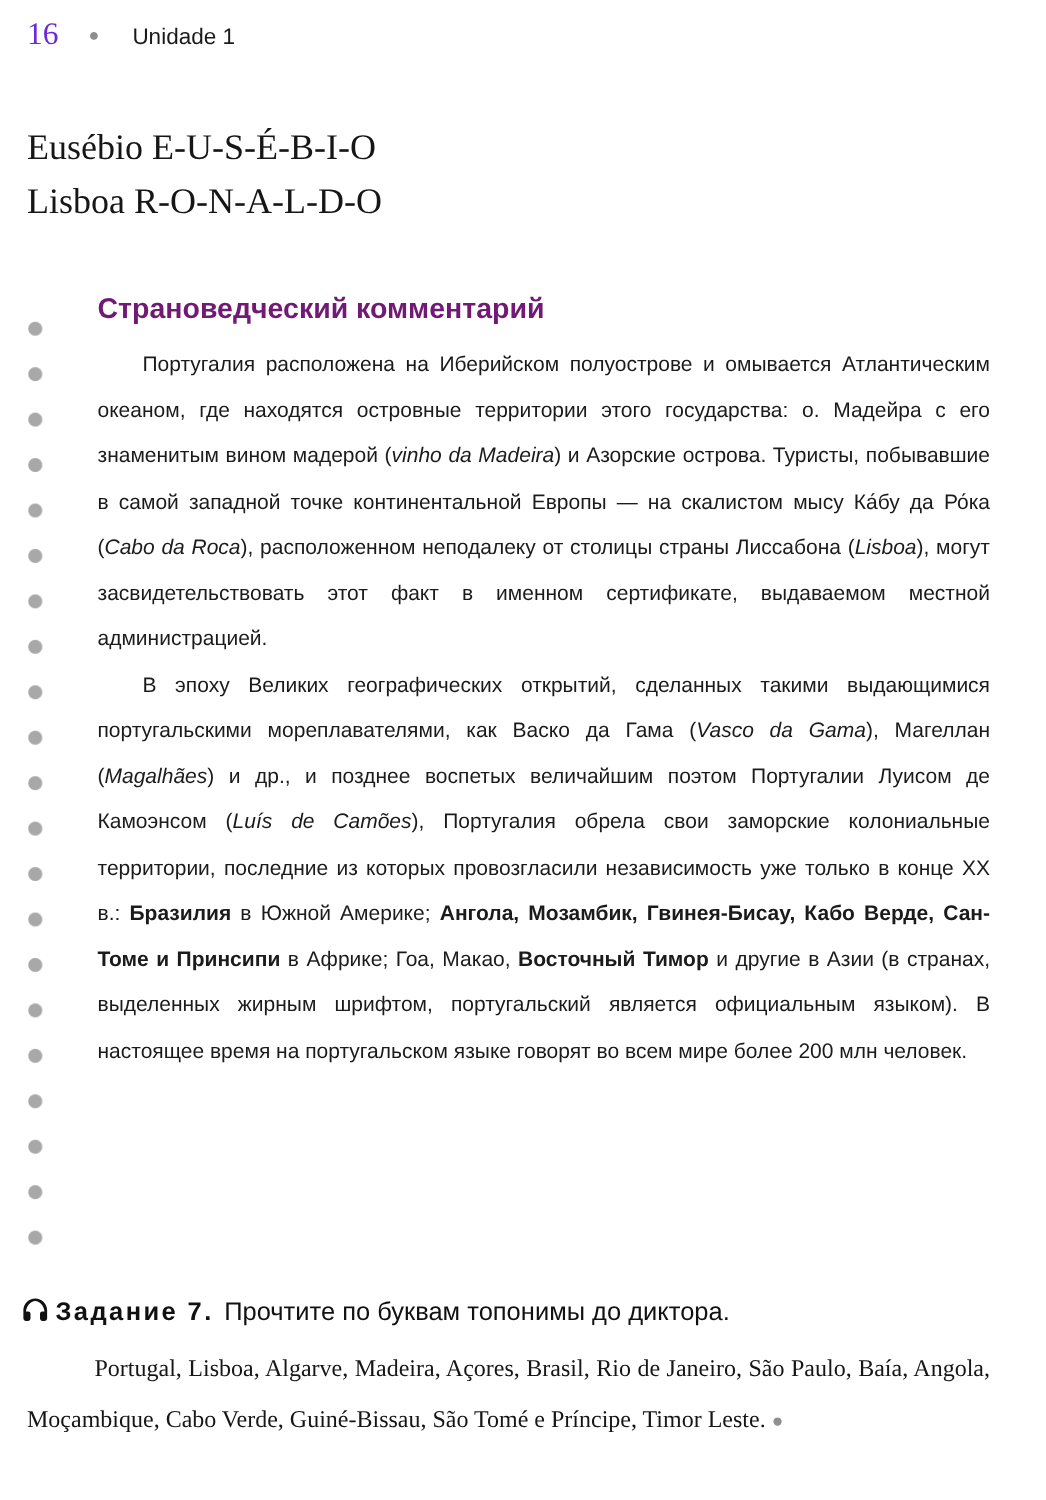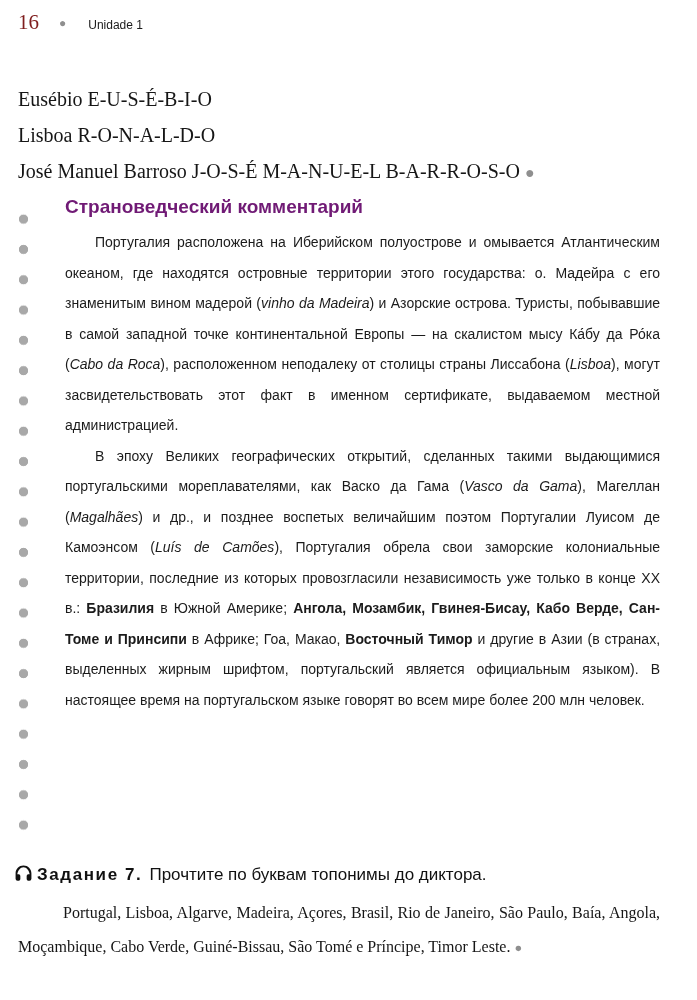--- a/index.html
+++ b/index.html
@@ -17,41 +17,41 @@
   
   .header {
     position: absolute;
     top: 10px; left: 18px; right: 18px;
     display: flex;
     align-items: baseline;
   }
   .page-number {
     font-family: "Liberation Serif", serif;
     font-size: 21px;
-    color: #7f1d1d;
+    color: #6d28d9;
     text-align: center;
   }
   .header-bullet {
     color: #8f8f8f;
     font-size: 12px;
     margin-left: 20px;
     align-self: center;
   }
   .unit-title {
-    font-size: 12px;
+    font-size: 15px;
     margin-left: 22px;
     color: #1a1a1a;
   }
 
   
   .spelling {
     position: absolute;
     top: 82px; left: 18px; right: 26px;
     font-family: "Liberation Serif", serif;
-    font-size: 20px;
+    font-size: 24px;
     line-height: 34px;
     color: #161616;
   }
   .spell-line { white-space: nowrap; }
 
   
   .commentary {
     position: absolute;
     top: 196px; left: 18px;
     width: 642px;
@@ -132,24 +132,20 @@
 
   <div class="spelling">
     <div class="spell-line">
       <span>Eusébio E-U-S-É-B-I-O</span>
       <span class="gray-bullet"></span>
     </div>
     <div class="spell-line">
       <span>Lisboa R-O-N-A-L-D-O</span>
       <span class="gray-bullet"></span>
     </div>
-    <div class="spell-line">
-      <span>José Manuel Barroso J-O-S-É M-A-N-U-E-L B-A-R-R-O-S-O</span>
-      <span class="gray-bullet">●</span>
-    </div>
   </div>
 
   <section class="commentary">
     <div class="dots-strip"></div>
     <div class="commentary-inner">
       <h2 class="commentary-title">Страноведческий комментарий</h2>
       <p class="commentary-paragraph"><span>Португалия расположена на Иберийском полуострове и омывается Атлантическим океаном, где находятся островные территории этого государства: о. Мадейра с его знаменитым вином мадерой (</span><span style="font-style: italic;">vinho da Madeira</span><span>) и Азорские острова. Туристы, побывавшие в самой западной точке континентальной Европы — на скалистом мысу Ка́бу да Ро́ка (</span><span style="font-style: italic;">Cabo da Roca</span><span>), расположенном неподалеку от столицы страны Лиссабона (</span><span style="font-style: italic;">Lisboa</span><span>), могут засвидетельствовать этот факт в именном сертификате, выдаваемом местной администрацией.</span></p>
       <p class="commentary-paragraph"><span>В эпоху Великих географических открытий, сделанных такими выдающимися португальскими мореплавателями, как Васко да Гама (</span><span style="font-style: italic;">Vasco da Gama</span><span>), Магеллан (</span><span style="font-style: italic;">Magalhães</span><span>) и др., и позднее воспетых величайшим поэтом Португалии Луисом де Камоэнсом (</span><span style="font-style: italic;">Luís de Camões</span><span>), Португалия обрела свои заморские колониальные территории, последние из которых провозгласили независимость уже только в конце XX в.: </span><span style="font-weight: bold;">Бразилия</span><span> в Южной Америке; </span><span style="font-weight: bold;">Ангола, Мозамбик, Гвинея-Бисау, Кабо Верде, Сан-Томе и Принсипи</span><span> в Африке; Гоа, Макао, </span><span style="font-weight: bold;">Восточный Тимор</span><span> и другие в Азии (в странах, выделенных жирным шрифтом, португальский является официальным языком). В настоящее время на португальском языке говорят во всем мире более 200 млн человек.</span></p>
     </div>
   </section>

